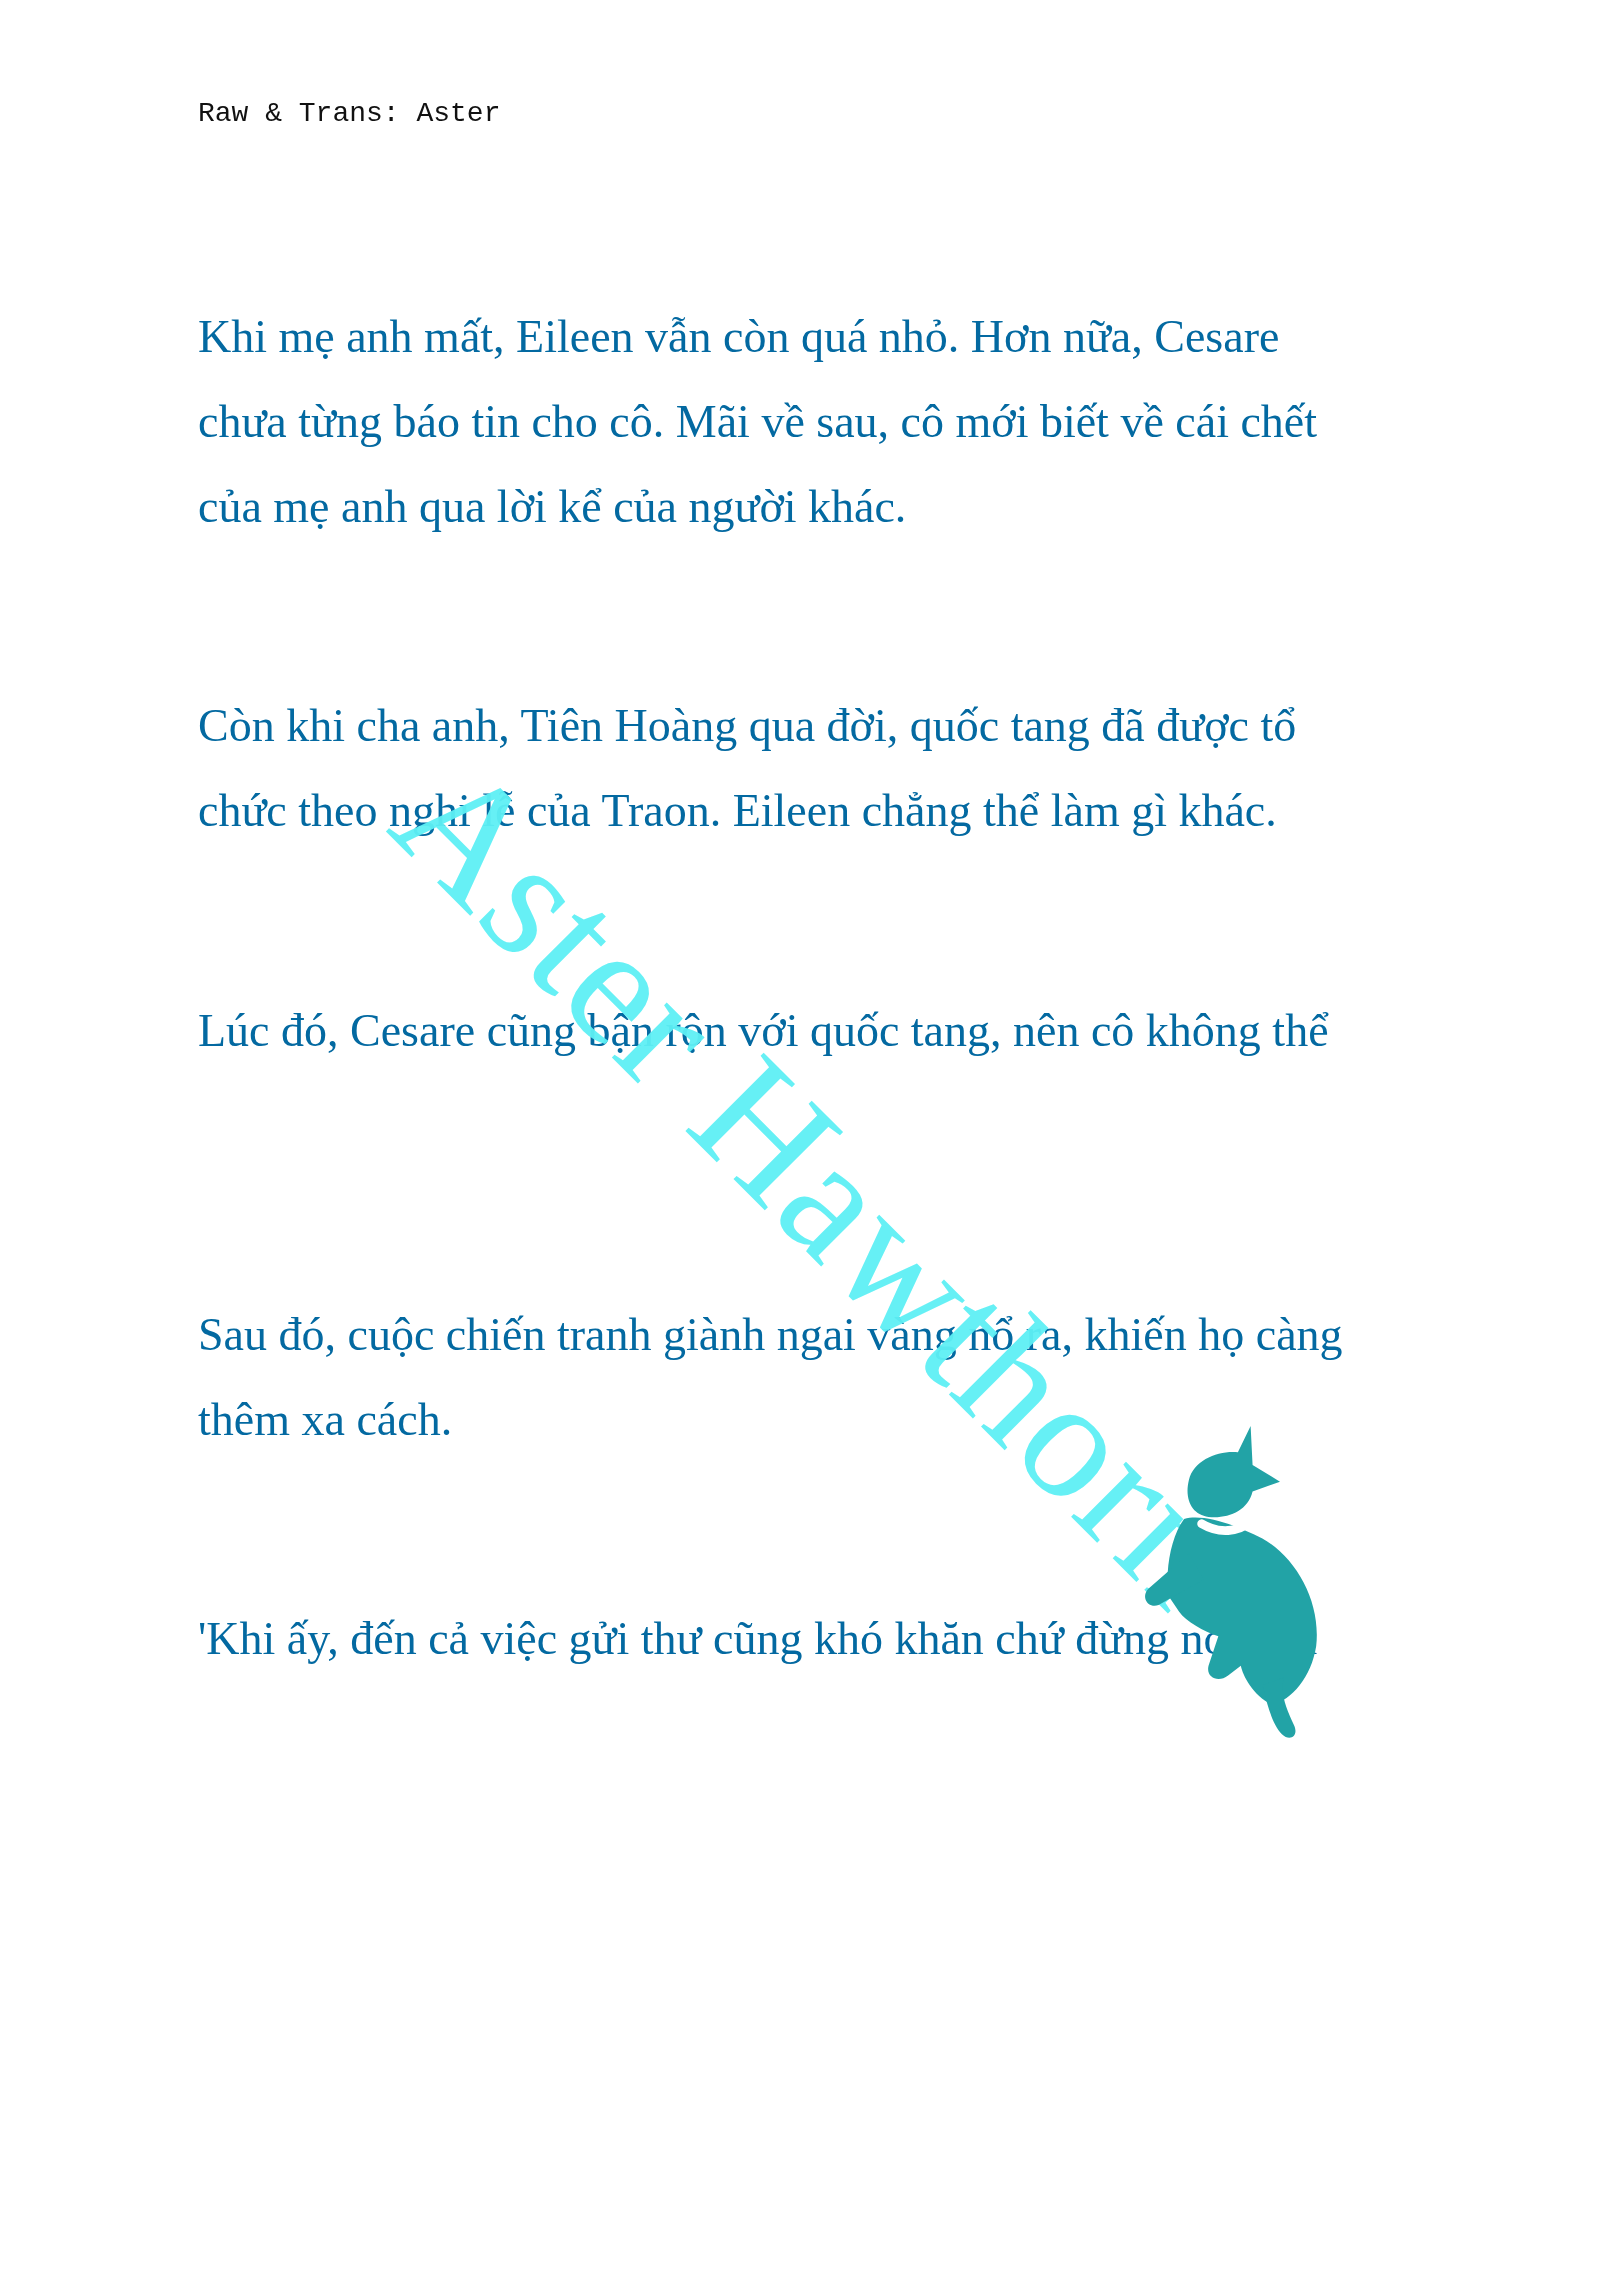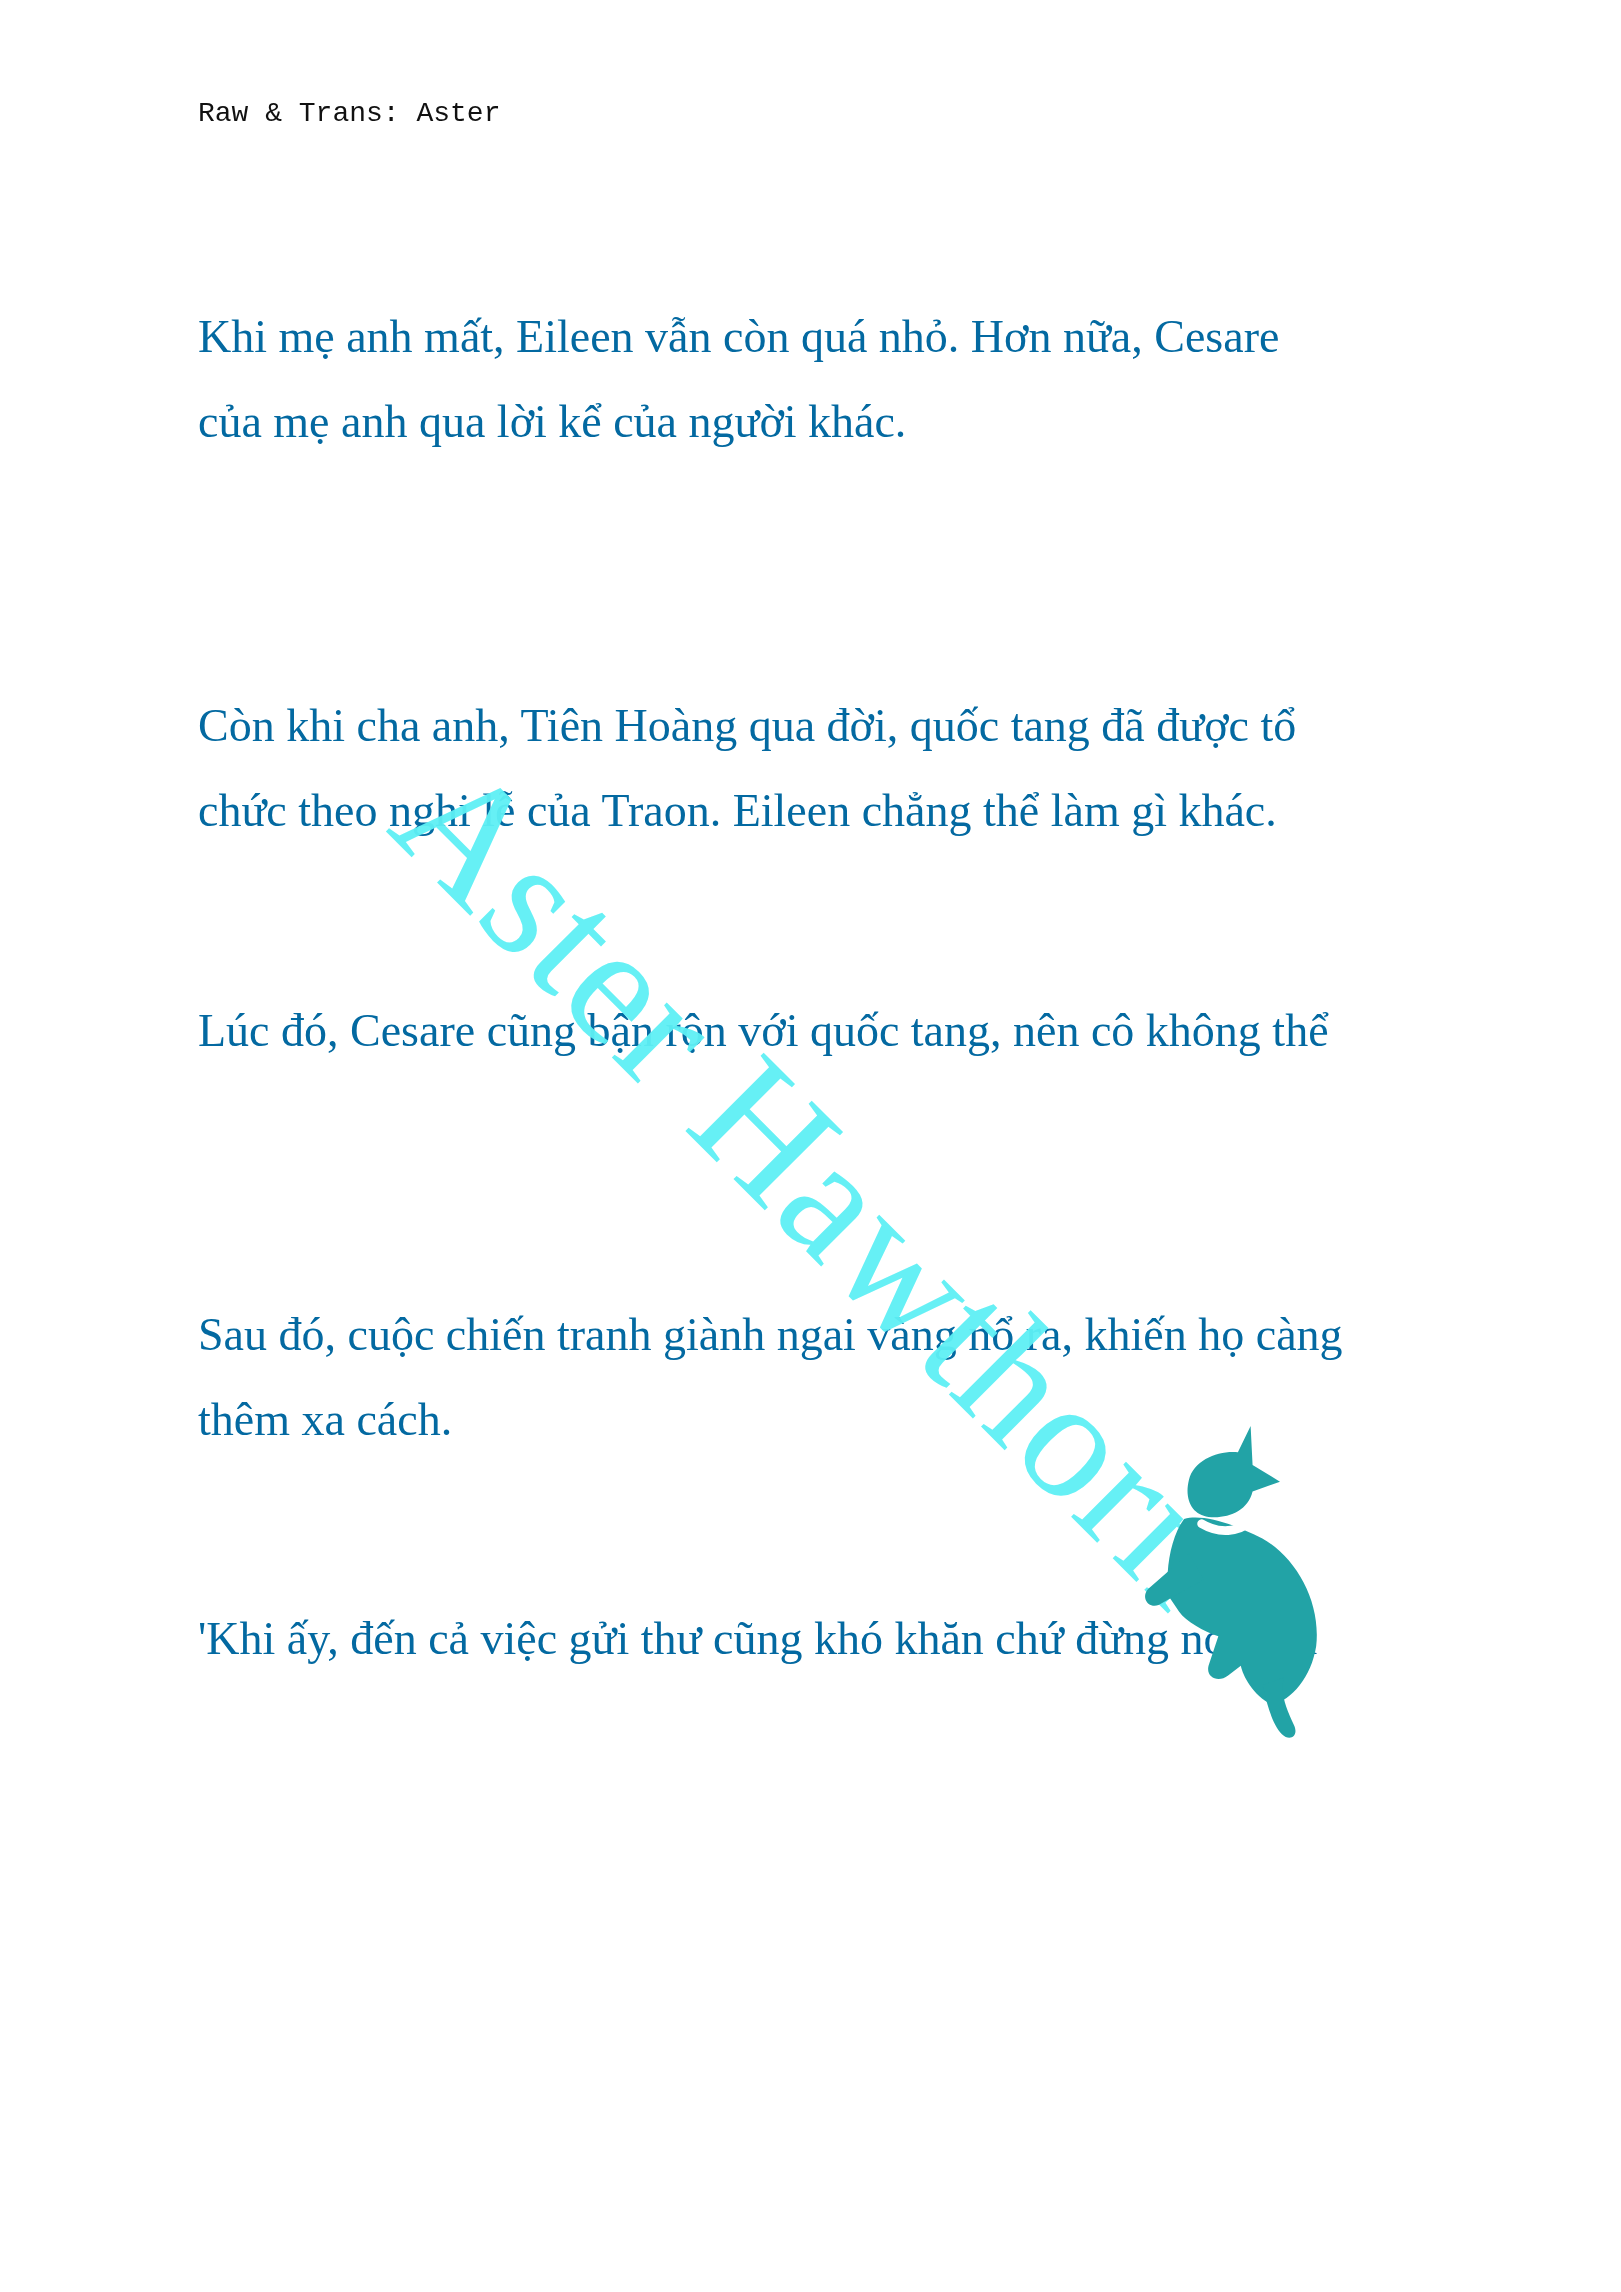--- a/index.html
+++ b/index.html
@@ -69,20 +69,21 @@
   </style>
 </head>
 <body>
 
 <div class="page">
 
   <div class="header-credit">Raw &amp; Trans: Aster</div>
 
   <div class="paragraph" style="top: 294px;">
     <span class="line">Khi mẹ anh mất, Eileen vẫn còn quá nhỏ. Hơn nữa, Cesare</span>
+    <span class="line">chưa từng báo tin cho cô. Mãi về sau, cô mới biết về cái chết</span>
     <span class="line">của mẹ anh qua lời kể của người khác.</span>
   </div>
 
   <div class="paragraph" style="top: 683px;">
     <span class="line">Còn khi cha anh, Tiên Hoàng qua đời, quốc tang đã được tổ</span>
     <span class="line">chức theo nghi lễ của Traon. Eileen chẳng thể làm gì khác.</span>
   </div>
 
   <div class="paragraph" style="top: 988px;">
     <span class="line">Lúc đó, Cesare cũng bận rộn với quốc tang, nên cô không thể</span>

